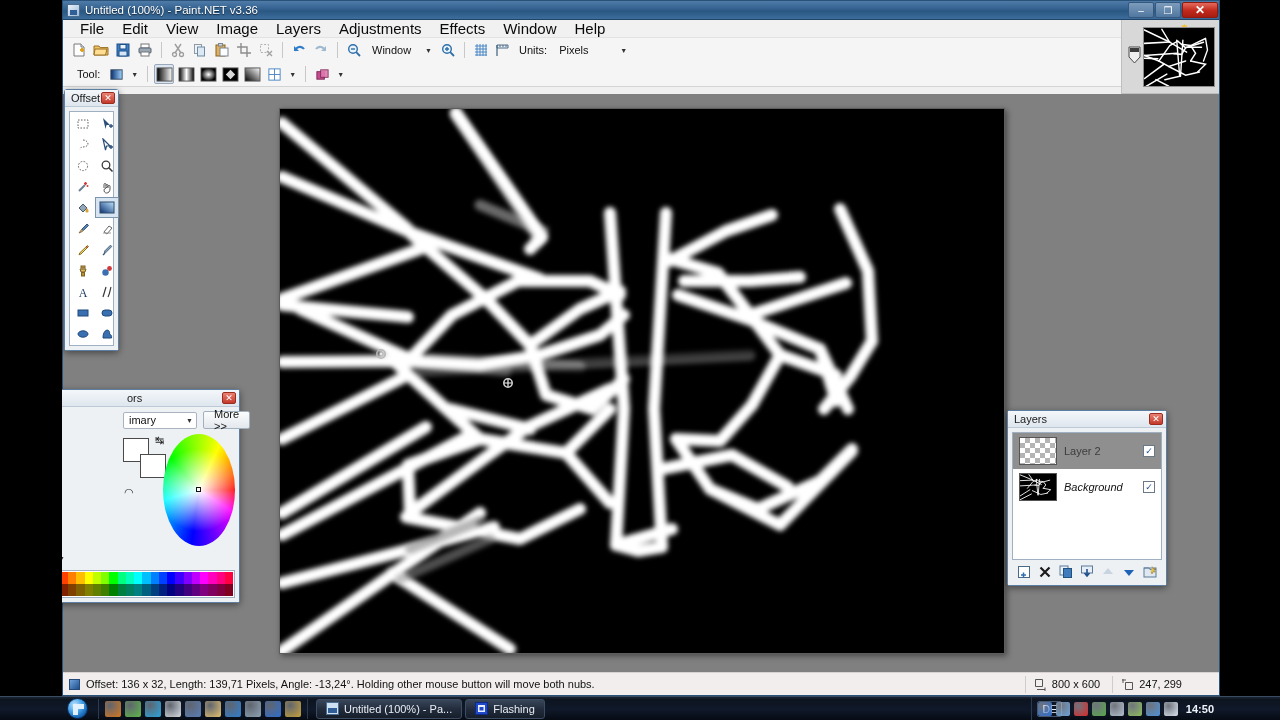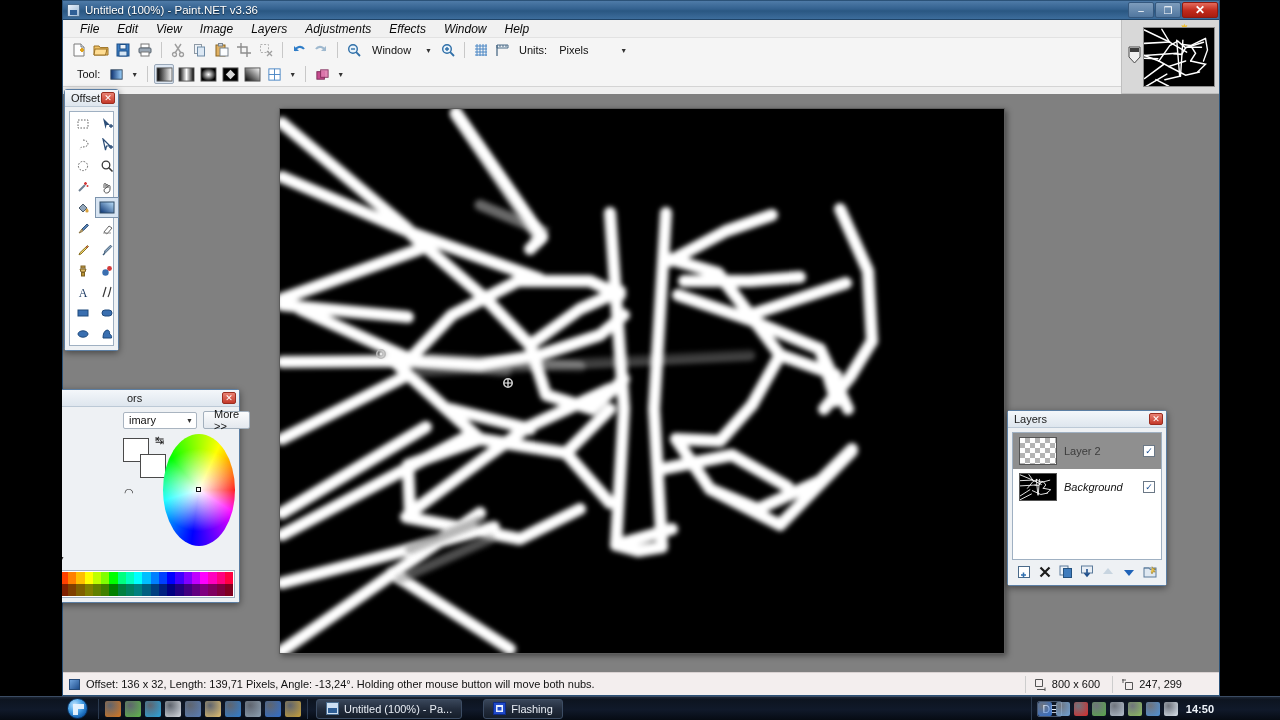--- a/index.html
+++ b/index.html
@@ -56,21 +56,21 @@
     background:linear-gradient(to bottom,#e46a5c,#c0291b 55%,#a81d10);
     border-color:#8c1a10;
     font-size:12px; font-weight:bold;
   }
 
   
   .menubar {
     height:18px; display:flex; align-items:center; padding-left:8px;
     background:#f1f1f1; border-bottom:1px solid #e2e2e2;
   }
-  .menubar .mi { padding:0 9px; font-size:12px; color:#0a0a0a; line-height:18px;font-style:italic; }
+  .menubar .mi { padding:0 9px; font-size:15px; color:#0a0a0a; line-height:18px; }
 
   
   .toolbars { background:#f5f5f5; border-bottom:1px solid #d4d4d4; }
   .toolrow { height:24px; display:flex; align-items:center; padding-left:6px; gap:2px; }
   .tbtn {
     width:20px; height:20px; display:flex; align-items:center; justify-content:center;
     border:1px solid transparent; border-radius:2px;
   }
   .tbtn.sel { border-color:#9aa8b8; background:#dce6f2; }
   .sep { width:1px; height:16px; background:#c8c8c8; margin:0 4px; }
@@ -253,21 +253,21 @@
     content:""; position:absolute; left:5px; top:5px; width:11px; height:11px;
     background:
       linear-gradient(to right, #e8f4ff 48%, transparent 48%) ,
       linear-gradient(to bottom, #e8f4ff 48%, transparent 48%);
     opacity:.95;
     -webkit-mask:linear-gradient(#000,#000);
   }
   .ql { display:flex; align-items:center; gap:4px; padding:0 6px;
         border-left:1px solid #2b3a4f; border-right:1px solid #2b3a4f; height:20px; }
   .qicon { width:16px; height:16px; border-radius:2px; }
-  .tasks { display:flex; align-items:center; gap:21px; padding-left:8px; }
+  .tasks { display:flex; align-items:center; gap:3px; padding-left:8px; }
   .taskbtn {
     height:20px; display:flex; align-items:center; gap:5px; padding:0 9px;
     border:1px solid #3c4c63; border-radius:3px;
     background:linear-gradient(to bottom,#39465a,#222c3c 50%,#161e2a);
     color:#e9eef5; font-size:11px; white-space:nowrap; max-width:170px;
   }
   .taskbtn .ti { width:13px; height:13px; flex:none; }
   .tray {
     position:absolute; right:60px; top:0; height:24px;
     display:flex; align-items:center; gap:5px; padding:0 6px;

